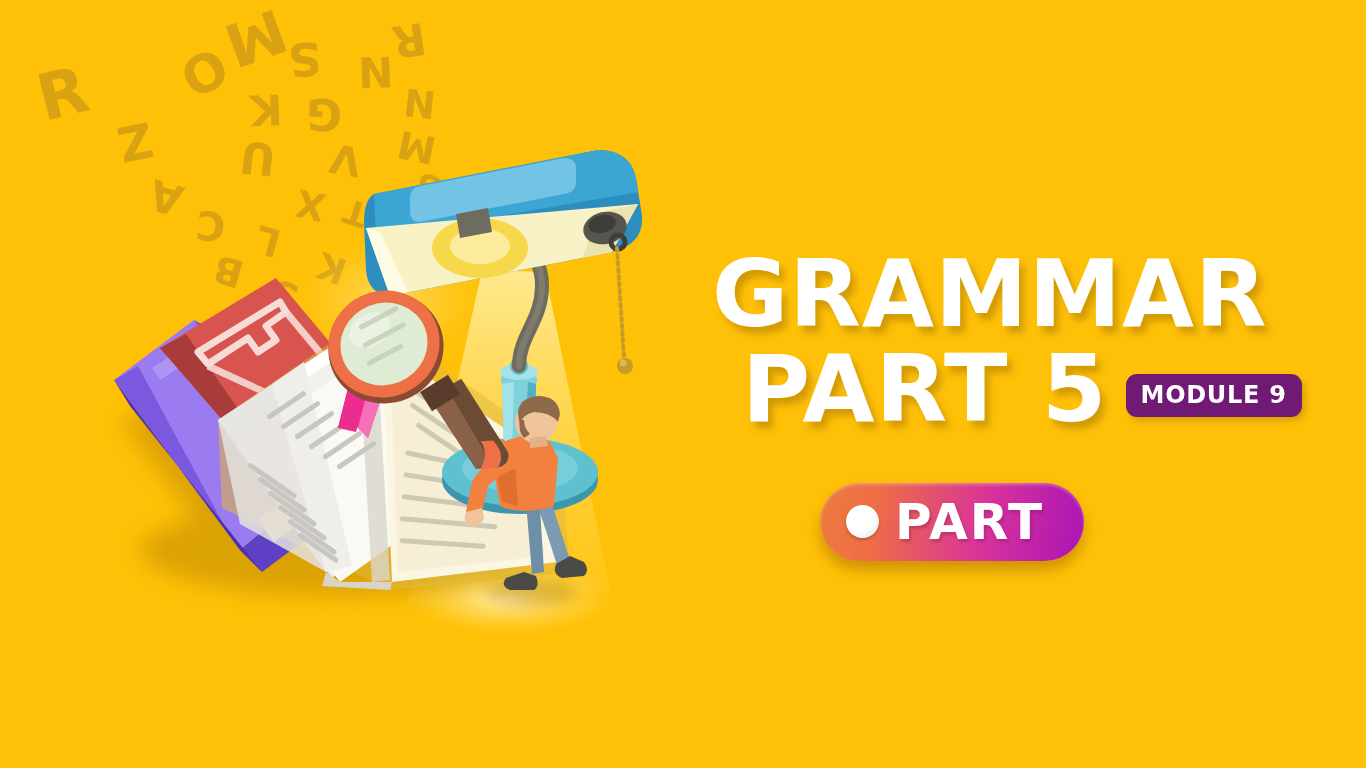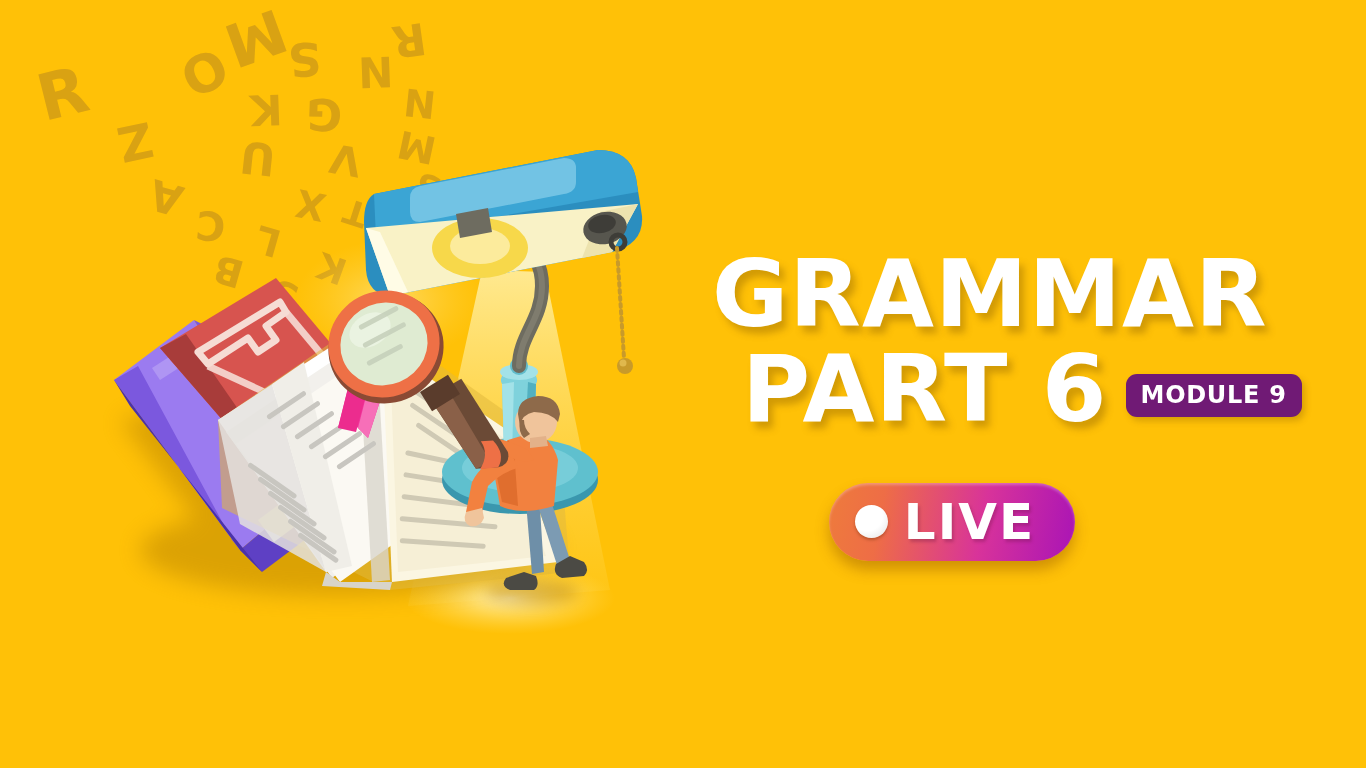--- a/index.html
+++ b/index.html
@@ -325,26 +325,26 @@
       </g>
 
     </svg>
   </div>
 
   <div id="textblock">
 
     <div class="headline" id="line1">GRAMMAR</div>
 
     <div id="line2row">
-      <div class="headline">PART 6</div>
+      <div class="headline">PART 5</div>
       <div id="module-badge">MODULE 9</div>
     </div>
 
     <div id="live-wrap">
       <div id="live-pill">
         <span id="live-dot"></span>
-        <span id="live-text">LIVE</span>
+        <span id="live-text">PART</span>
       </div>
     </div>
 
   </div>
 
 </div>
 
 </body></html>

